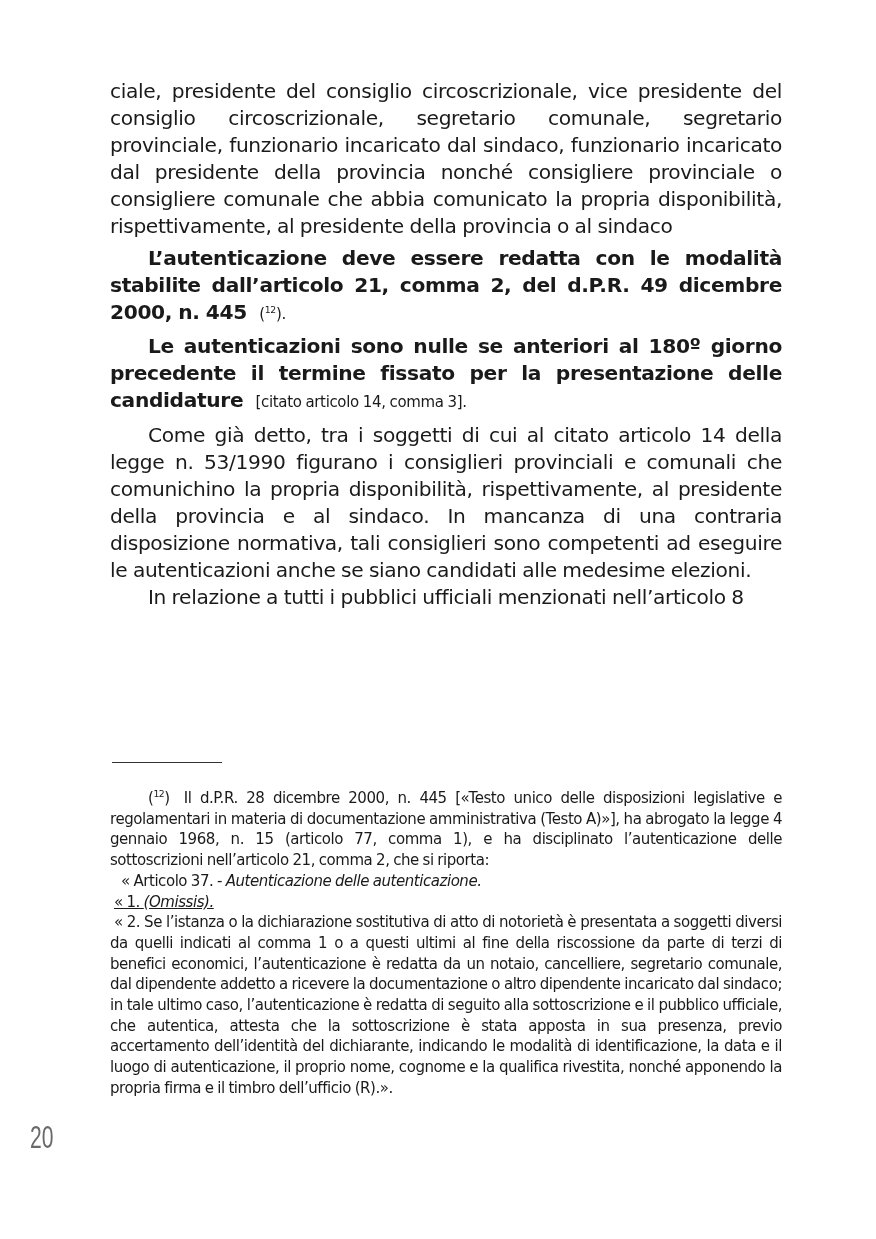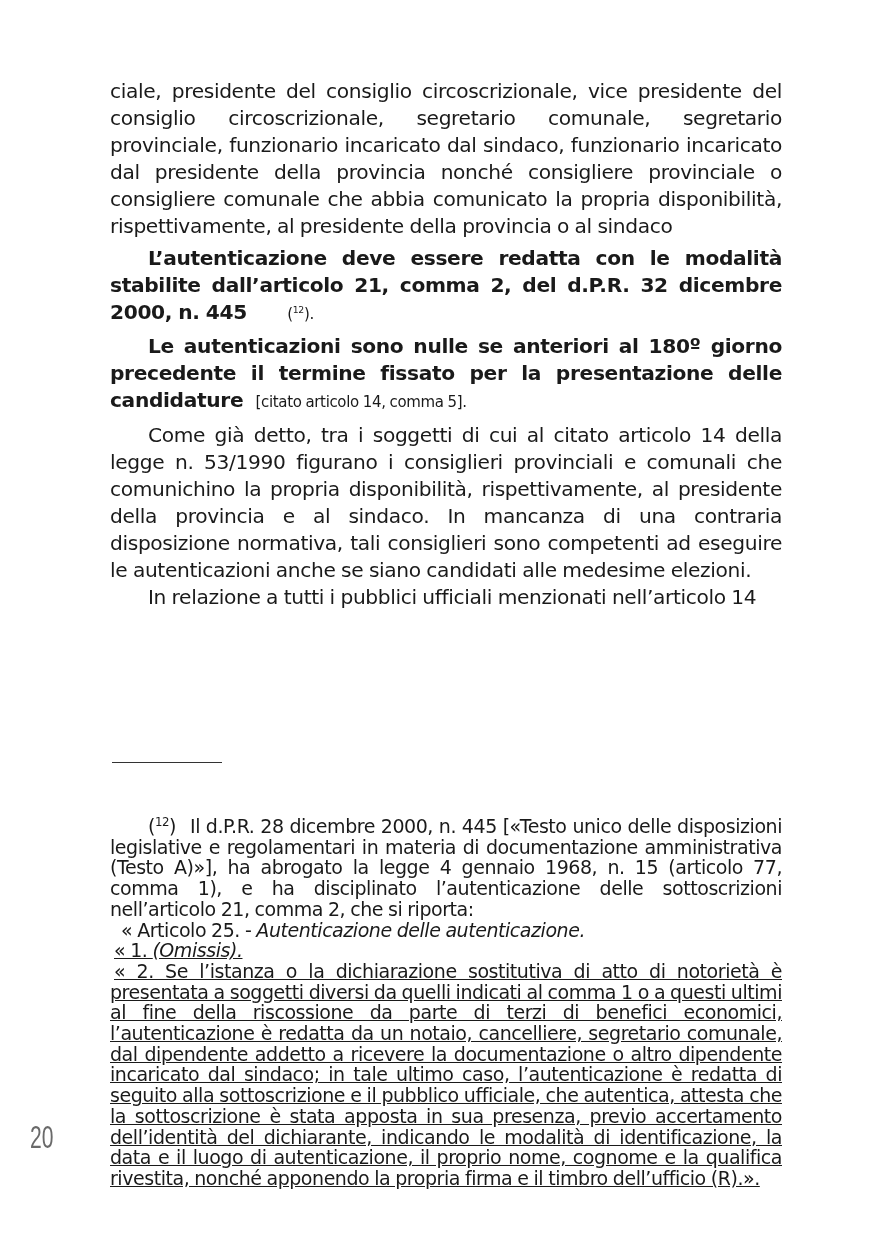--- a/index.html
+++ b/index.html
@@ -37,56 +37,55 @@
     }
     .indent { text-indent: 38px; }
     .bold-para {
       font-weight: bold;
       margin-top: 5px !important;
       margin-bottom: 5px !important;
     }
     .bold-para .ref {
       font-weight: normal;
       font-size: 15px;
-      margin-left: 28px;
     }
     .bold-para .note {
       font-weight: normal;
       font-size: 15px;
     }
     .gap { margin-top: 6px !important; }
     sup { font-size: 0.62em; line-height: 0; vertical-align: 0.6em; }
     .sep {
       position: absolute;
       left: 112px;
       top: 762px;
       width: 110px;
       height: 0;
       border-top: 1.3px solid #333;
     }
     .footnotes {
       position: absolute;
       left: 110px;
-      top: 816px;
+      top: 788px;
       width: 672px;
-      font-size: 19px;
+      font-size: 15px;
       line-height: 20.7px;
       letter-spacing: -0.45px;
       word-spacing: -0.6px;
     }
     .footnotes p {
       margin: 0;
       text-align: justify;
       text-align-last: left;
     }
     .fn-first { text-indent: 38px; }
     .fn-num { margin-right: 14px; }
     .fn-q1 { padding-left: 11px; }
     .fn-q2 { padding-left: 4px; text-decoration: underline; }
-    .fn-q3 { text-indent: 4px; text-decoration: underline; }
+    .fn-q3 { text-indent: 4px; }
     em { font-style: italic; }
     .page-number {
       position: absolute;
       left: 30px;
       top: 1120px;
       font-family: "Liberation Sans", sans-serif;
       font-size: 31px;
       color: #6a6a6a;
       transform: scaleX(0.68);
       transform-origin: left top;
@@ -94,36 +93,36 @@
     }
   </style>
 </head>
 <body>
 
 <div class="page">
 
   <div class="body-text">
     <p>ciale, presidente del consiglio circoscrizionale, vice presidente del consiglio circoscrizionale, segretario comunale, segretario provinciale, funzionario incaricato dal sindaco, funzionario incaricato dal presidente della provincia nonché consigliere provinciale o consigliere comunale che abbia comunicato la propria disponibilità, rispettivamente, al presidente della provincia o al sindaco</p>
 
-    <p class="indent bold-para"><span>L’autenticazione deve essere redatta con le modalità stabilite dall’articolo 21, comma 2, del d.P.R. 32 dicembre 2000, n. 445</span>&nbsp; <span class="ref"><span>(</span><sup>12</sup><span>).</span></span></p>
+    <p class="indent bold-para"><span>L’autenticazione deve essere redatta con le modalità stabilite dall’articolo 21, comma 2, del d.P.R. 49 dicembre 2000, n. 445</span>&nbsp; <span class="ref"><span>(</span><sup>12</sup><span>).</span></span></p>
 
-    <p class="indent bold-para"><span>Le autenticazioni sono nulle se anteriori al 180º giorno precedente il termine fissato per la presentazione delle candidature</span>&nbsp; <span class="note">[citato articolo 14, comma 5].</span></p>
+    <p class="indent bold-para"><span>Le autenticazioni sono nulle se anteriori al 180º giorno precedente il termine fissato per la presentazione delle candidature</span>&nbsp; <span class="note">[citato articolo 14, comma 3].</span></p>
 
     <p class="indent gap">Come già detto, tra i soggetti di cui al citato articolo 14 della legge n. 53/1990 figurano i consiglieri provinciali e comunali che comunichino la propria disponibilità, rispettivamente, al presidente della provincia e al sindaco.  In mancanza di una contraria disposizione normativa, tali consiglieri sono competenti ad eseguire le autenticazioni anche se siano candidati alle medesime elezioni.</p>
 
 
-    <p class="indent">In relazione a tutti i pubblici ufficiali menzionati nell’articolo 14</p>
+    <p class="indent">In relazione a tutti i pubblici ufficiali menzionati nell’articolo 8</p>
   </div>
 
   <div class="sep"></div>
 
   <div class="footnotes">
     <p class="fn-first"><span class="fn-num"><span>(</span><sup>12</sup><span>)</span></span><span>Il d.P.R. 28 dicembre 2000, n. 445  [«Testo unico delle disposizioni legislative e regolamentari in materia di documentazione amministrativa (Testo A)»],  ha abrogato la legge 4 gennaio 1968, n. 15  (articolo 77, comma 1),  e ha disciplinato l’autenticazione delle sottoscrizioni nell’articolo 21, comma 2, che si riporta:</span></p>
 
-    <p class="fn-q1"><span>« Articolo 25.  -  </span><em>Autenticazione delle autenticazione.</em></p>
+    <p class="fn-q1"><span>« Articolo 37.  -  </span><em>Autenticazione delle autenticazione.</em></p>
 
     <p class="fn-q2"><span>« 1. </span><em>(Omissis).</em></p>
 
     <p class="fn-q3">« 2. Se l’istanza o la dichiarazione sostitutiva di atto di notorietà è presentata a soggetti diversi da quelli indicati al comma 1 o a questi ultimi al fine della riscossione da parte di terzi di benefici economici, l’autenticazione è redatta da un notaio, cancelliere, segretario comunale, dal dipendente addetto a ricevere la documentazione o altro dipendente incaricato dal sindaco;  in tale ultimo caso, l’autenticazione è redatta di seguito alla sottoscrizione e il pubblico ufficiale, che autentica, attesta che la sottoscrizione è stata apposta in sua presenza, previo accertamento dell’identità del dichiarante, indicando le modalità di identificazione, la data e il luogo di autenticazione, il proprio nome, cognome e la qualifica rivestita, nonché apponendo la propria firma e il timbro dell’ufficio  (R).».</p>
   </div>
 
   <div class="page-number">20</div>
 
 </div>
 

